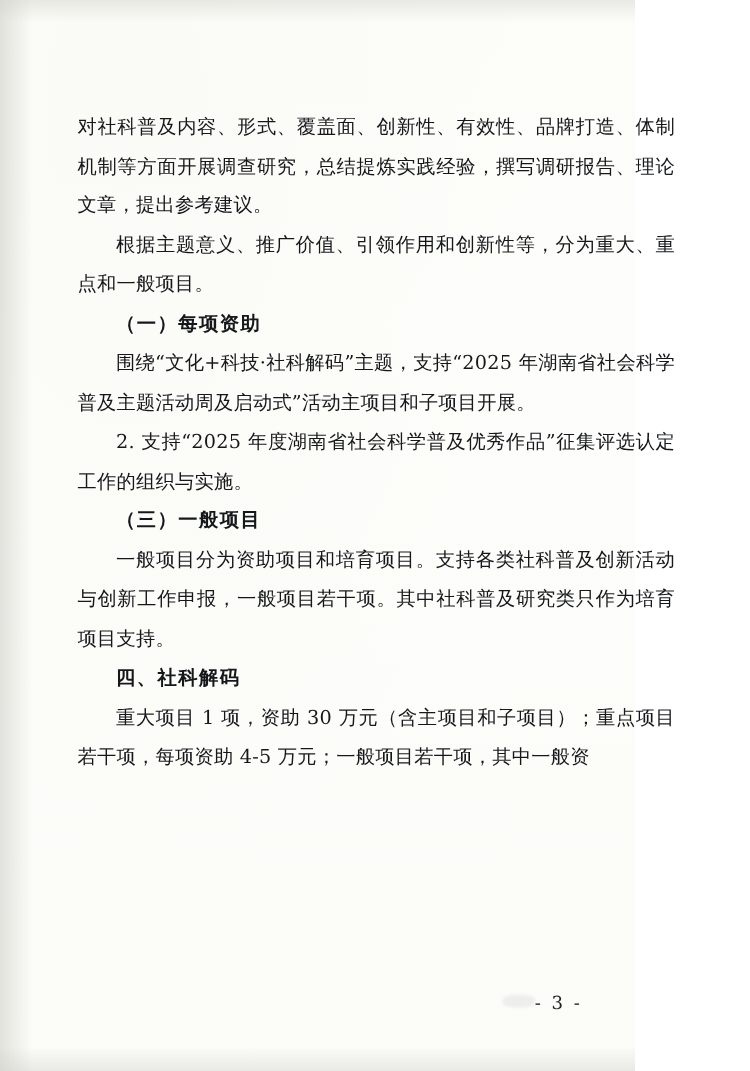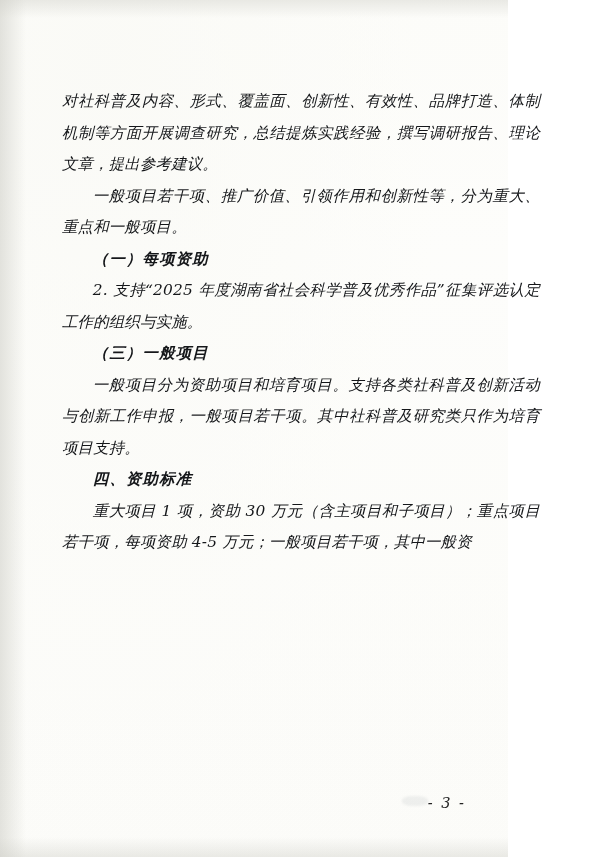--- a/index.html
+++ b/index.html
@@ -12,21 +12,20 @@
     background: #ffffff;
     font-family: "DejaVu Serif", "Liberation Serif", serif;
     overflow: hidden;
   }
   #page {
     position: relative;
     width: 508px;
     height: 857px;
     background: #fdfdfb;
     box-sizing: border-box;
-    font-style: italic;
   }
   
   #page::before {
     content: "";
     position: absolute;
     inset: 0;
     background:
       radial-gradient(ellipse at 20% 10%, rgba(250,250,246,0.9), rgba(253,253,250,0.2) 60%),
       linear-gradient(180deg, #fcfcf9 0%, #fdfdfb 30%, #fbfbf8 100%);
     pointer-events: none;
@@ -102,25 +101,26 @@
 <body>
 
 <div id="page">
 
   <div class="edge-shade-top"></div>
   <div class="edge-shade-left"></div>
   <div class="edge-shade-bottom"></div>
 
   <div id="content">
     <p class="body">对社科普及内容、形式、覆盖面、创新性、有效性、品牌打造、体制机制等方面开展调查研究，总结提炼实践经验，撰写调研报告、理论文章，提出参考建议。</p>
-    <p class="indent">一般项目若干项、推广价值、引领作用和创新性等，分为重大、重点和一般项目。</p>
+    <p class="indent">根据主题意义、推广价值、引领作用和创新性等，分为重大、重点和一般项目。</p>
     <p class="heading">（一）每项资助</p>
+    <p class="indent">围绕“文化+科技·社科解码”主题，支持“2025 年湖南省社会科学普及主题活动周及启动式”活动主项目和子项目开展。</p>
     <p class="indent">2. 支持“2025 年度湖南省社会科学普及优秀作品”征集评选认定工作的组织与实施。</p>
     <p class="heading">（三）一般项目</p>
     <p class="indent">一般项目分为资助项目和培育项目。支持各类社科普及创新活动与创新工作申报，一般项目若干项。其中社科普及研究类只作为培育项目支持。</p>
-    <p class="heading">四、资助标准</p>
+    <p class="heading">四、社科解码</p>
     <p class="indent">重大项目 1 项，资助 30 万元（含主项目和子项目）；重点项目若干项，每项资助 4-5 万元；一般项目若干项，其中一般资</p>
   </div>
 
   <div class="faint-mark"></div>
 
   <div class="page-num">- 3 -</div>
 </div>
 
 </body></html>

